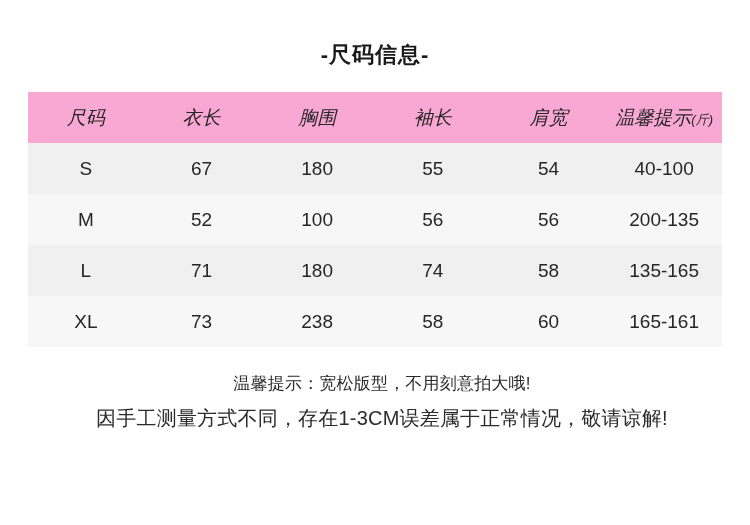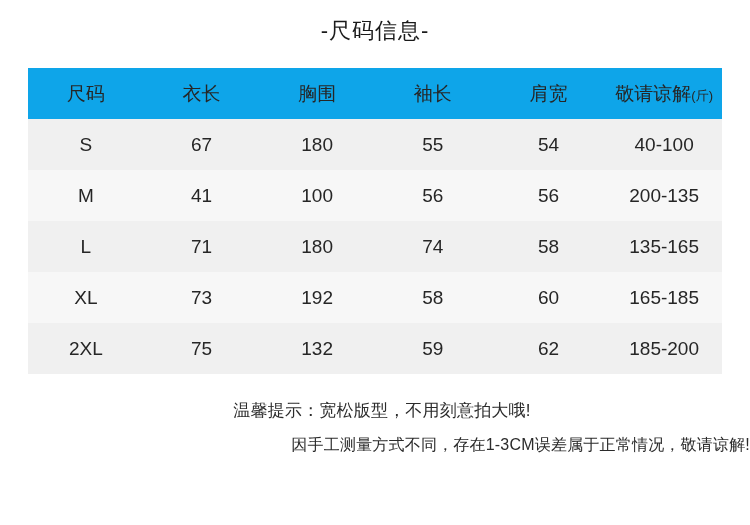--- a/index.html
+++ b/index.html
@@ -16,24 +16,24 @@
   }
   .page {
     position: relative;
     width: 750px;
     height: 525px;
     box-sizing: border-box;
   }
   .title {
     text-align: center;
     font-size: 22px;
-    font-weight: normal;
+    font-weight: bold;
     color: #1a1a1a;
     letter-spacing: 1px;
-    padding-top: 16px;
+    padding-top: 40px;
     padding-bottom: 0;
     line-height: 30px;
   }
   .table-wrap {
     margin: 22px 28px 0 28px;
   }
   table.size-table {
     width: 100%;
     border-collapse: collapse;
     table-layout: fixed;
@@ -42,21 +42,22 @@
   table.size-table td {
     text-align: center;
     font-size: 19px;
     font-weight: normal;
     color: #262626;
     padding: 0;
     height: 51px;
     vertical-align: middle;
   }
   thead tr {
-    background: #0ea5e9;
+    background: #f9a8d4;
+    font-style: italic;
   }
   thead th {
     font-size: 19px;
     font-weight: normal;
     color: #1f1f1f;
   }
   thead th .unit {
     font-size: 13px;
   }
   tbody tr.odd {
@@ -73,83 +74,74 @@
     text-align: center;
     margin-left: 14px;
   }
   .note-line {
     font-size: 17px;
     color: #2b2b2b;
     line-height: 34px;
     letter-spacing: 0.2px;
   }
   .note-line.second {
-    font-size: 16px;
-    text-align: right;
+    font-size: 20px;
   }
 </style>
 </head>
 <body>
 
 <div class="page">
 
   <div class="title">-尺码信息-</div>
 
   <div class="table-wrap">
     <table class="size-table">
       <thead>
         <tr>
           <th><span>尺码</span></th>
           <th><span>衣长</span></th>
           <th><span>胸围</span></th>
           <th><span>袖长</span></th>
           <th><span>肩宽</span></th>
-          <th><span>敬请谅解</span><span class="unit">(斤)</span></th>
+          <th><span>温馨提示</span><span class="unit">(斤)</span></th>
         </tr>
       </thead>
       <tbody>
         <tr class="odd">
           <td class="col-size">S</td>
           <td>67</td>
           <td>180</td>
           <td>55</td>
           <td>54</td>
           <td>40-100</td>
         </tr>
         <tr class="even">
           <td class="col-size">M</td>
-          <td>41</td>
+          <td>52</td>
           <td>100</td>
           <td>56</td>
           <td>56</td>
           <td>200-135</td>
         </tr>
         <tr class="odd">
           <td class="col-size">L</td>
           <td>71</td>
           <td>180</td>
           <td>74</td>
           <td>58</td>
           <td>135-165</td>
         </tr>
         <tr class="even">
           <td class="col-size">XL</td>
           <td>73</td>
-          <td>192</td>
+          <td>238</td>
           <td>58</td>
           <td>60</td>
-          <td>165-185</td>
-        </tr>
-        <tr class="odd">
-          <td class="col-size">2XL</td>
-          <td>75</td>
-          <td>132</td>
-          <td>59</td>
-          <td>62</td>
-          <td>185-200</td>
+          <td>165-161</td>
         </tr>
       </tbody>
     </table>
   </div>
 
   <div class="notes">
     <div class="note-line first">温馨提示：宽松版型，不用刻意拍大哦!</div>
     <div class="note-line second">因手工测量方式不同，存在1-3CM误差属于正常情况，敬请谅解!</div>
   </div>
 

